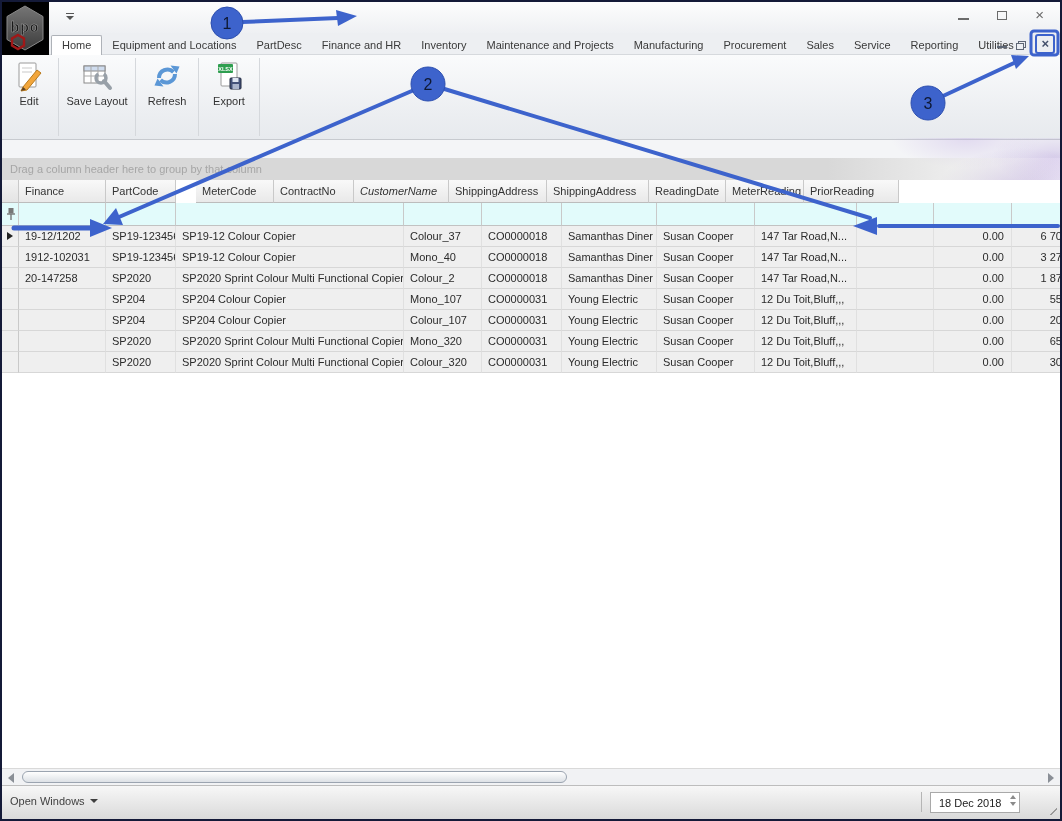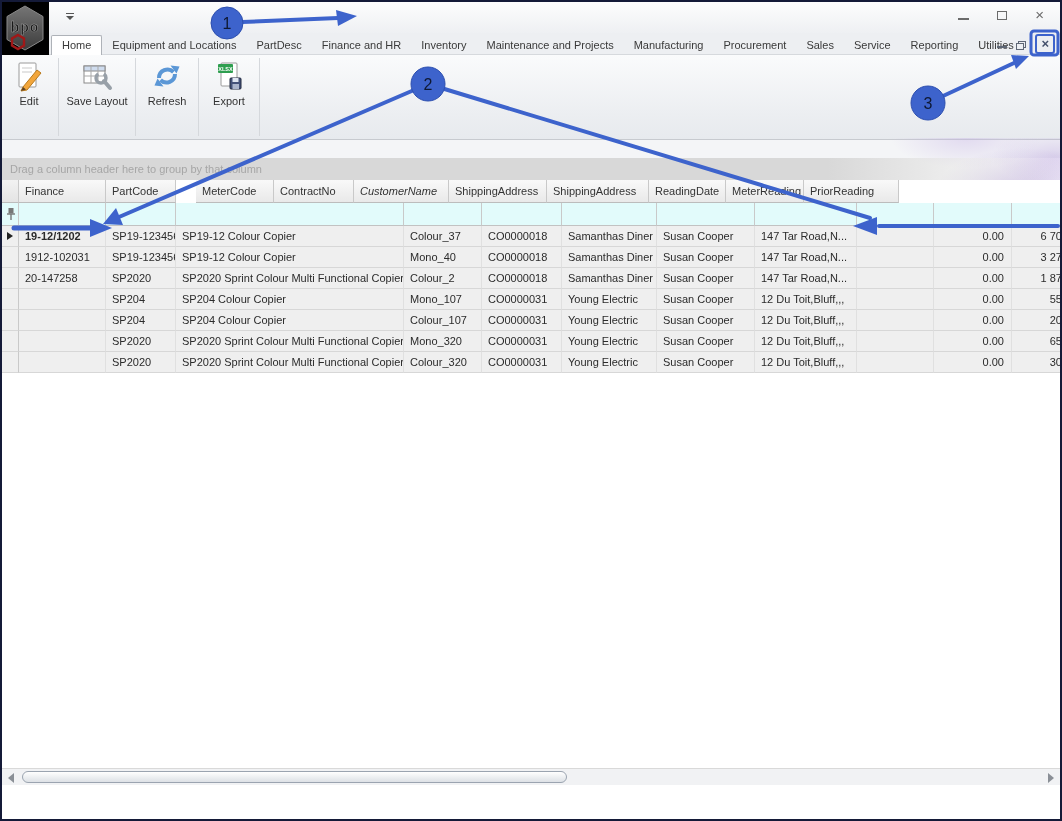--- a/index.html
+++ b/index.html
@@ -258,21 +258,21 @@
           <div class="fcell" style="width: 98px;"></div>
           <div class="fcell" style="width: 102px;"></div>
           <div class="fcell" style="width: 77px;"></div>
           <div class="fcell" style="width: 78px;"></div>
           <div class="fcell" style="width: 95px;"></div>
         </div>
         <div class="grow">
           <div class="dcell ind" style="width: 17px; padding: 0px;">
             <span class="row-arrow"></span>
           </div>
-          <div class="dcell" style="width: 87px; font-weight: bold;">19-12/1202</div>
+          <div class="dcell" style="width: 87px;">19-12/1202</div>
           <div class="dcell" style="width: 70px;">SP19-123456</div>
           <div class="dcell" style="width: 228px;">SP19-12 Colour Copier</div>
           <div class="dcell" style="width: 78px;">Colour_37</div>
           <div class="dcell" style="width: 80px;">CO0000018</div>
           <div class="dcell" style="width: 95px;">Samanthas Diner</div>
           <div class="dcell" style="width: 98px;">Susan Cooper</div>
           <div class="dcell" style="width: 102px;">147 Tar Road,N...</div>
           <div class="dcell" style="width: 77px;"></div>
           <div class="dcell num" style="width: 78px;">0.00</div>
           <div class="dcell prior" style="width: 95px;">6 704</div>
@@ -363,20 +363,35 @@
         </div>
       </div>
   </div>
 
   <div class="hscroll">
     <div class="sarrow sleft"></div>
     <div class="sthumb"></div>
     <div class="sarrow sright"></div>
   </div>
 
+  <div class="statusbar">
+    <div class="openwin">
+      <span>Open Windows</span>
+      <span class="tri"></span>
+    </div>
+    <div class="st-sep"></div>
+    <div class="datebox">
+      <span>18 Dec 2018</span>
+      <span class="spinner">
+        <span class="spup"></span>
+        <span class="spdn"></span>
+      </span>
+    </div>
+    <div class="grip"></div>
+  </div>
 
   <svg class="annot" viewBox="0 0 1058 817">
     <g stroke="#3d63cc" stroke-width="4" stroke-linecap="round">
       <line x1="240" y1="20" x2="336" y2="16"></line>
       <line x1="426" y1="82" x2="117" y2="215"></line>
       <line x1="12" y1="226" x2="88" y2="226" stroke-width="5"></line>
       <line x1="426" y1="82" x2="868" y2="216"></line>
       <line x1="1056" y1="224" x2="877" y2="224"></line>
       <line x1="926" y1="101" x2="1012" y2="61"></line>
     </g>

